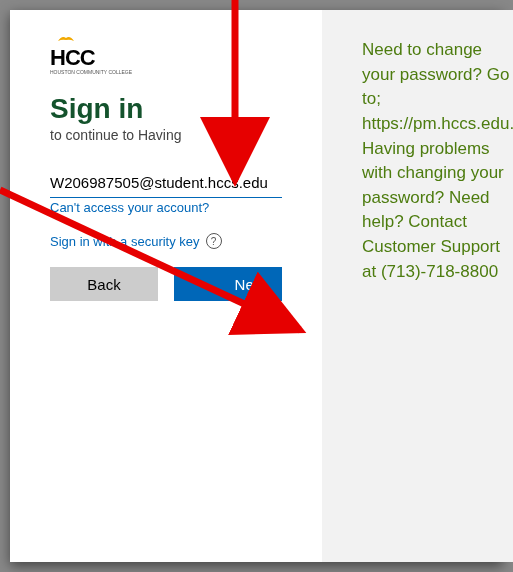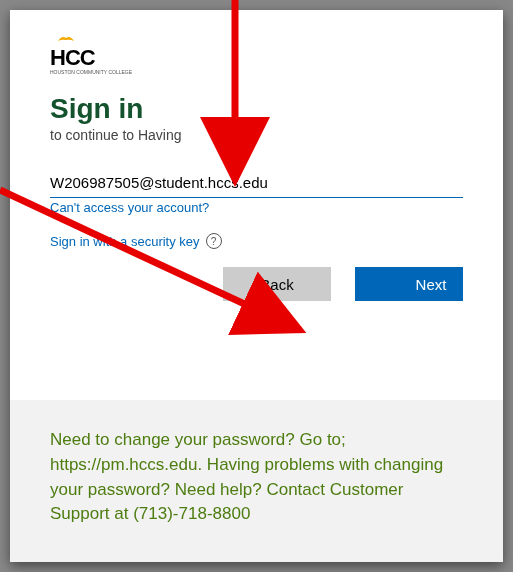--- a/index.html
+++ b/index.html
@@ -10,21 +10,20 @@
       background: #888;
       padding: 10px;
       position: relative;
     }
     .card {
       width: 100%;
       height: 100%;
       background: #fff;
       box-shadow: 0 4px 12px rgba(0,0,0,0.5);
       display: flex;
-      flex-direction: column;
     }
     .main {
       padding: 35px 40px 30px 40px;
       flex: 1;
     }
     .logo {
       font-weight: 900;
       font-size: 22px;
       letter-spacing: -1px;
       color: #000;
@@ -90,21 +89,21 @@
       border: 1px solid #555;
       border-radius: 50%;
       align-items: center;
       justify-content: center;
       font-size: 10px;
       color: #555;
     }
     .buttons {
       display: flex;
       justify-content: flex-end;
-      gap: 24px;
+      gap: 16px;
       margin-top: 10px;
     }
     .btn {
       min-width: 108px;
       height: 34px;
       border: none;
       font-size: 15px;
       cursor: pointer;
     }
     .btn-back {

